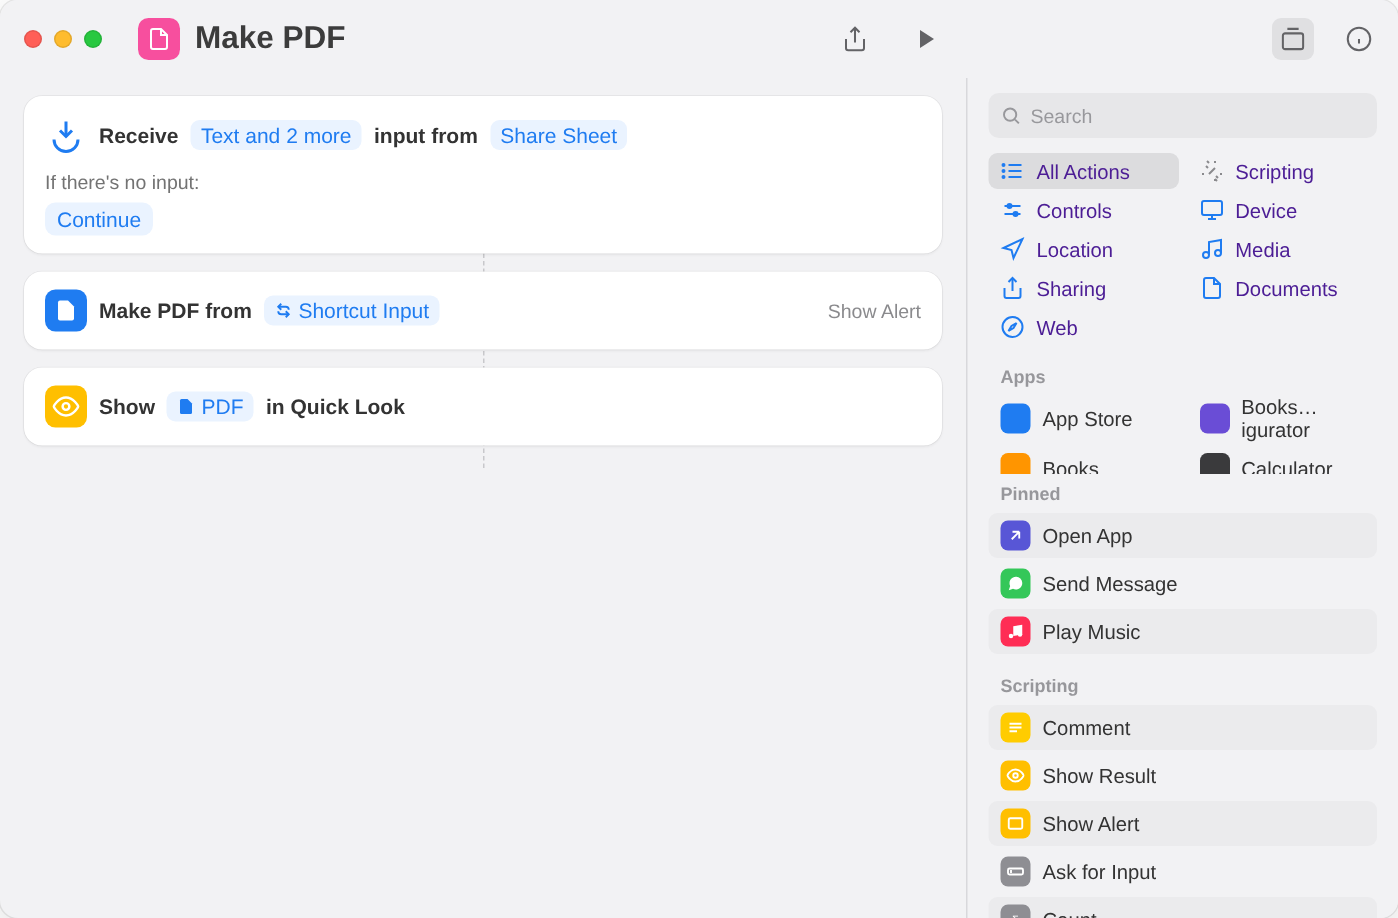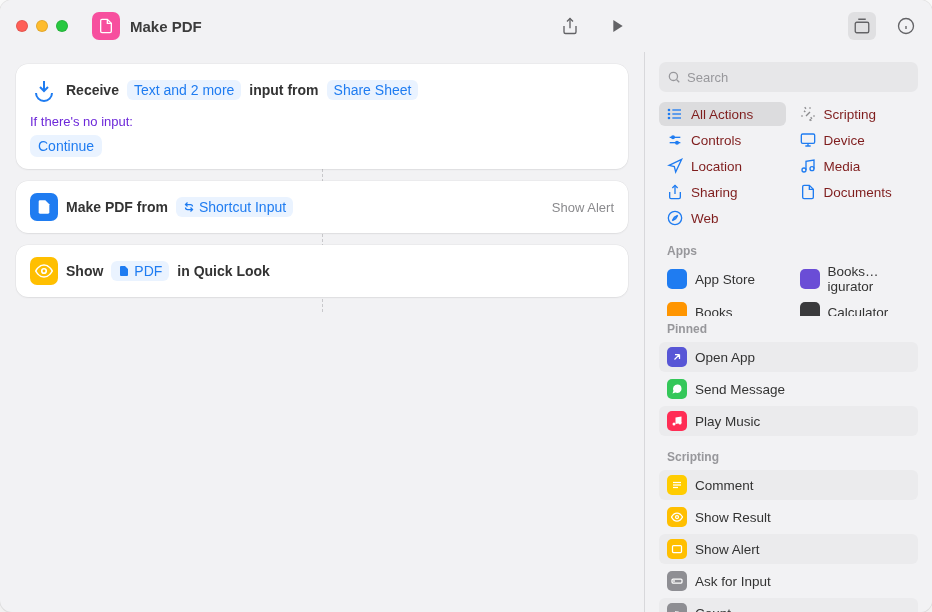--- a/index.html
+++ b/index.html
@@ -24,21 +24,21 @@
 .traffic .dot { width: 12px; height: 12px; border-radius: 50%; }
 .dot-red { background: #ff5f57; border: 0.5px solid rgba(0,0,0,0.1); }
 .dot-yellow { background: #febc2e; border: 0.5px solid rgba(0,0,0,0.1); }
 .dot-green { background: #28c840; border: 0.5px solid rgba(0,0,0,0.1); }
 .title-icon {
   width: 28px; height: 28px; border-radius: 7px;
   background: #f74f9e;
   margin-left: 24px;
   display: flex; align-items: center; justify-content: center;
 }
-.title-text { font-size: 15px; font-weight: 600; color: #3c3c3c; margin-left: 10px; }
+.title-text { font-size: 21px; font-weight: 600; color: #3c3c3c; margin-left: 10px; }
 .titlebar-right { position: absolute; right: 300px; top: 0; height: 100%; display: flex; align-items: center; gap: 20px; }
 .titlebar-sidebar-controls { position: absolute; right: 12px; top:0; height:100%; display:flex; align-items:center; gap:16px; }
 .tb-btn { width: 28px; height: 28px; border-radius: 6px; display: flex; align-items: center; justify-content: center; color: #636366; }
 .tb-btn.active { background: #e0e0e2; }
 
 .body { flex: 1; display: flex; min-height: 0; }
 .editor {
   flex: 1; min-width: 0;
   padding: 12px 16px;
   overflow: auto;
@@ -64,21 +64,21 @@
   width: 28px; height: 28px; border-radius: 7px;
   display: flex; align-items: center; justify-content: center;
   flex-shrink: 0;
 }
 .ai-blue-outline { background: #fff; }
 .ai-blue { background: #1f7cf1; color:#fff;}
 .ai-yellow { background: #ffbf00; color:#fff;}
 .bold { font-weight: 600; }
 .token { display:inline-block; padding: 2px 7px; border-radius: 6px; background: #eaf3ff; color: #1f7cf1; font-weight: 500; font-size: 14px;}
 .token-var { background: #eaf3ff; color:#1f7cf1; display:inline-flex; align-items:center; gap:4px;}
-.subtle-row { font-size: 13px; color: #6d28d9; margin-top: 10px;}
+.subtle-row { font-size: 13px; color: #737373; margin-top: 10px;}
 .continue-pill { display:inline-block; margin-top:6px; padding:3px 8px; border-radius:7px; background:#eaf3ff; color:#1f7cf1; font-size:14px;}
 .show-more { margin-left: auto; font-size: 13px; color: #8a8a8d; }
 
 .sidebar {
   width: 287px; flex-shrink: 0;
   display: flex; flex-direction: column;
   background: #f2f2f4;
   min-height:0;
 }
 .search-wrap { padding: 10px 14px; }
@@ -94,21 +94,21 @@
 }
 .search input::placeholder { color: #98989c; }
 .cat-grid {
   display: grid; grid-template-columns: 1fr 1fr;
   column-gap: 6px; row-gap: 2px;
   padding: 0 14px 8px 14px;
   font-size: 13.5px;
 }
 .cat {
   display: flex; align-items: center; gap: 8px;
-  padding: 4px 8px; border-radius: 6px; color: #7f1d1d;
+  padding: 4px 8px; border-radius: 6px; color: #4c1d95;
 }
 .cat.selected { background: #dcdcde; }
 .cat-icon { width: 16px; height: 16px; display:flex; align-items:center; justify-content:center;}
 
 .section-title { font-size: 12px; font-weight: 600; color: #97979b; padding: 6px 22px 4px; }
 .app-grid {
   display: grid; grid-template-columns: 1fr 1fr;
   column-gap: 6px; row-gap: 4px;
   padding: 0 14px 4px 14px;
   font-size: 13.5px;

